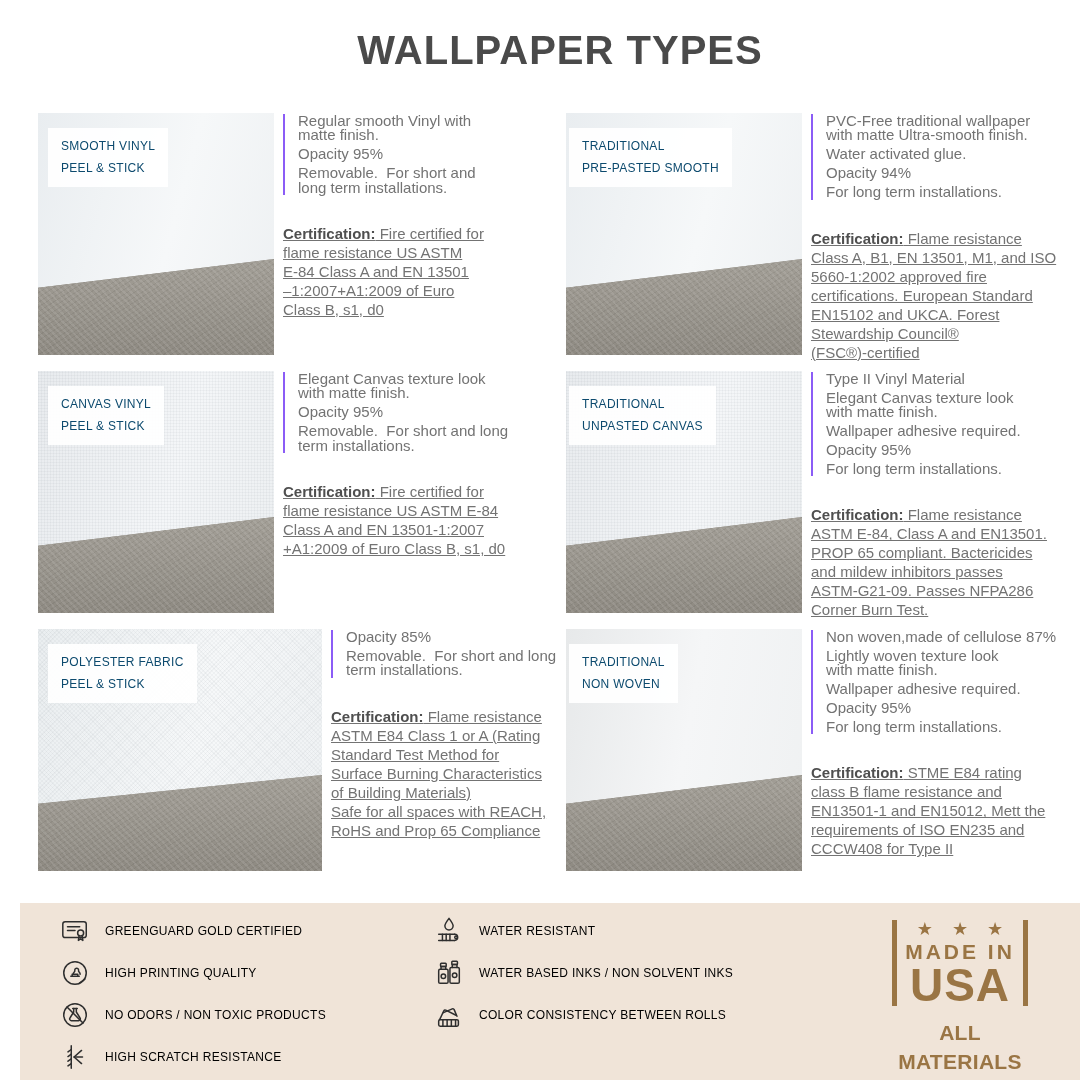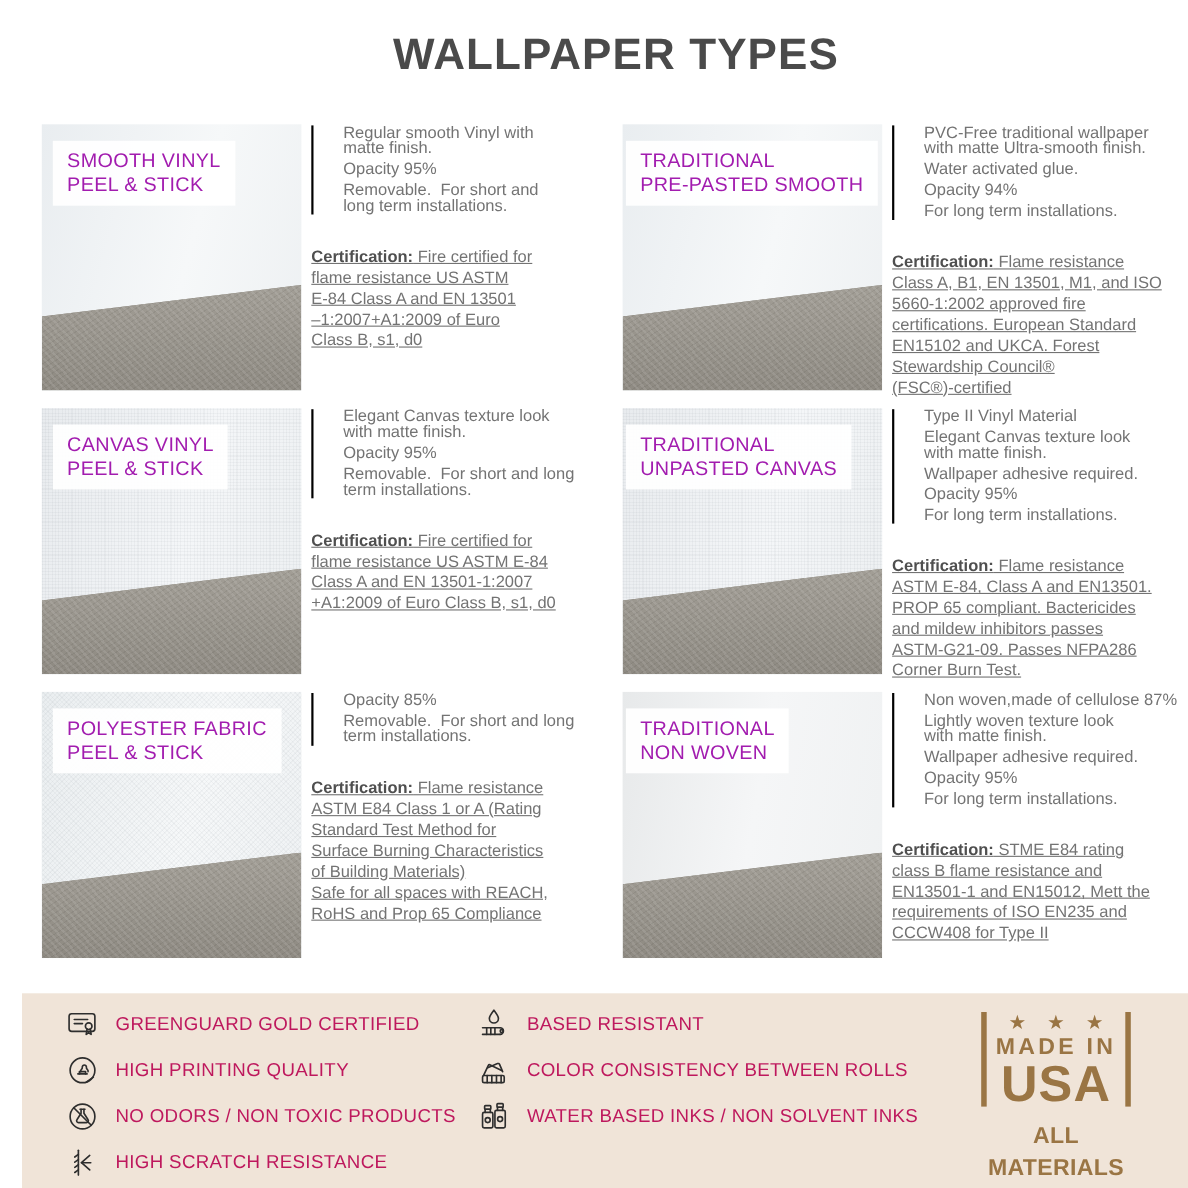--- a/index.html
+++ b/index.html
@@ -14,53 +14,53 @@
   .panel{position:absolute;display:flex;}
   .photo{position:relative;width:236px;height:242px;flex:none;overflow:hidden;
     background:linear-gradient(105deg,#e9edf0 0%,#f6f8f9 55%,#edf0f2 100%);}
   .tex-canvas{background:
       repeating-linear-gradient(0deg, rgba(90,100,110,0.05) 0 1px, transparent 1px 3px),
       repeating-linear-gradient(90deg, rgba(90,100,110,0.05) 0 1px, transparent 1px 3px),
       linear-gradient(105deg,#e8ebee 0%,#f4f6f8 55%,#eceff1 100%);}
   .tex-fabric{background:
       repeating-linear-gradient(45deg, rgba(90,100,110,0.05) 0 1px, transparent 1px 3px),
       repeating-linear-gradient(-45deg, rgba(90,100,110,0.05) 0 1px, transparent 1px 3px),
-      linear-gradient(105deg,#eaeef0 0%,#f6f8f9 55%,#eef1f3 100%);}
+      linear-gradient(105deg,#eaeef0 0%,#f6f8f9 55%,#eef1f3 100%); padding-left: 48px;}
   .tex-nonwoven{background:linear-gradient(100deg,#e7e9ea 0%,#f5f6f7 50%,#eff1f2 100%);}
   .floor{position:absolute;left:0;bottom:0;width:100%;height:96px;
     clip-path:polygon(0 30%,100% 0,100% 100%,0 100%);
     background-color:#99958d;
     background-image:
       repeating-linear-gradient(47deg, rgba(255,255,255,0.09) 0 2px, transparent 2px 5px),
       repeating-linear-gradient(-33deg, rgba(40,38,34,0.08) 0 1px, transparent 1px 4px),
       linear-gradient(#a29e96,#8e8a82);}
   .label{position:absolute;left:10px;top:15px;max-width:215px;
     background:rgba(255,255,255,0.93);padding:7px 13px 8px;
-    font-size:18px;line-height:22px;color:#a21caf;letter-spacing:0.3px;
+    font-size:12px;line-height:22px;color:#0c4a6e;letter-spacing:0.3px;
     white-space:pre-line;}
   .col2 .label{left:3px;}
   .info{margin-left:9px;width:272px;padding-top:1px;}
-  .desc{border-left:2px solid #000000;padding-left:27px;
+  .desc{border-left:2px solid #8b5cf6;padding-left:13px;
     font-size:15px;line-height:14.4px;color:#737373;}
   .desc .para{white-space:pre-wrap;margin:0 0 4.5px 0;}
   .desc .para:last-child{margin-bottom:0;}
   .cert{margin-top:29px;font-size:15px;line-height:19px;color:#737373;text-decoration:underline;}
   .cert-bold{font-weight:700;color:#4f4f4f;}
   .cert-text{white-space:pre-wrap;}
 
   
   .footer{position:absolute;left:0;top:903px;width:1080px;height:177px;background:#f0e4d8;}
   .fcol{position:absolute;top:12px;}
   .fcol1{left:40px;}
   .fcol2{left:414px;}
   .fitem{display:flex;align-items:center;height:31px;margin-bottom:11px;}
   .ficon{width:30px;height:30px;flex:none;margin-right:15px;color:#2e2e2e;}
   .ficon svg{width:30px;height:30px;stroke:#2e2e2e;fill:none;stroke-width:1.6;
     stroke-linecap:round;stroke-linejoin:round;}
-  .flabel{font-size:17px;color:#be185d;letter-spacing:0.3px;white-space:nowrap;}
+  .flabel{font-size:12px;color:#000000;letter-spacing:0.3px;white-space:nowrap;}
 
   .usa-wrap{position:absolute;left:855px;top:17px;width:170px;text-align:center;color:#9a7544;}
   .usa-badge{display:flex;justify-content:center;align-items:stretch;gap:8px;}
   .usa-bar{width:5px;background:#9a7544;flex:none;}
   .usa-center{display:flex;flex-direction:column;align-items:center;}
   .usa-stars{font-size:18px;letter-spacing:7px;line-height:1;padding-left:7px;}
   .usa-madein{font-size:21px;font-weight:600;letter-spacing:3px;margin-top:3px;line-height:1;}
   .usa-usa{font-size:46px;font-weight:800;letter-spacing:1px;line-height:0.92;margin-top:2px;}
   .usa-sub{margin-top:13px;font-size:21px;font-weight:700;line-height:1.35;
     letter-spacing:0.3px;white-space:pre-line;}
@@ -263,48 +263,48 @@
       <div class="fitem">
         <span class="ficon">
           <svg viewBox="0 0 32 32">
               <path d="M16 2.5 c2.6 3.5 4.4 5.8 4.4 8 a4.4 4.4 0 0 1 -8.8 0 c0 -2.2 1.8 -4.5 4.4 -8 z"></path>
               <path d="M5 19.5 h17 M5 26 h17"></path>
               <path d="M9 19.5 v6.5 M13 19.5 v6.5 M17 19.5 v6.5"></path>
               <path d="M22 19.5 a3.25 3.25 0 0 1 0 6.5"></path>
               <circle cx="23.5" cy="22.75" r="1.4"></circle>
             </svg>
         </span>
-        <span class="flabel">BASED RESISTANT</span>
-      </div>
-      <div class="fitem">
-        <span class="ficon">
-          <svg viewBox="0 0 32 32">
-              <rect x="5" y="21" width="21" height="7" rx="1.5"></rect>
-              <path d="M9.5 21 v7 M14 21 v7 M18.5 21 v7 M23 21 v7"></path>
-              <path d="M6 21 l4.5 -9.5 a1.5 1.5 0 0 1 2 -0.7 l11 5.5"></path>
-              <path d="M10 13.5 l9.5 -4 a1.5 1.5 0 0 1 2 0.8 l3 7"></path>
-            </svg>
-        </span>
-        <span class="flabel">COLOR CONSISTENCY BETWEEN ROLLS</span>
+        <span class="flabel">WATER RESISTANT</span>
       </div>
       <div class="fitem">
         <span class="ficon">
           <svg viewBox="0 0 32 32">
               <rect x="5" y="12" width="10" height="15" rx="1.5"></rect>
               <path d="M7.5 12 v-3 h5 v3"></path>
               <rect x="7" y="5.5" width="6" height="3.5" rx="0.8"></rect>
               <circle cx="10" cy="19.5" r="2.4"></circle>
               <rect x="17" y="10" width="10" height="17" rx="1.5"></rect>
               <path d="M19.5 10 v-3 h5 v3"></path>
               <rect x="19" y="3.5" width="6" height="3.5" rx="0.8"></rect>
               <circle cx="22" cy="18.5" r="2.4"></circle>
             </svg>
         </span>
         <span class="flabel">WATER BASED INKS / NON SOLVENT INKS</span>
       </div>
+      <div class="fitem">
+        <span class="ficon">
+          <svg viewBox="0 0 32 32">
+              <rect x="5" y="21" width="21" height="7" rx="1.5"></rect>
+              <path d="M9.5 21 v7 M14 21 v7 M18.5 21 v7 M23 21 v7"></path>
+              <path d="M6 21 l4.5 -9.5 a1.5 1.5 0 0 1 2 -0.7 l11 5.5"></path>
+              <path d="M10 13.5 l9.5 -4 a1.5 1.5 0 0 1 2 0.8 l3 7"></path>
+            </svg>
+        </span>
+        <span class="flabel">COLOR CONSISTENCY BETWEEN ROLLS</span>
+      </div>
     </div>
 
     <div class="usa-wrap">
       <div class="usa-badge">
         <div class="usa-bar"></div>
         <div class="usa-center">
           <div class="usa-stars">★ ★ ★</div>
           <div class="usa-madein">MADE IN</div>
           <div class="usa-usa">USA</div>
         </div>

